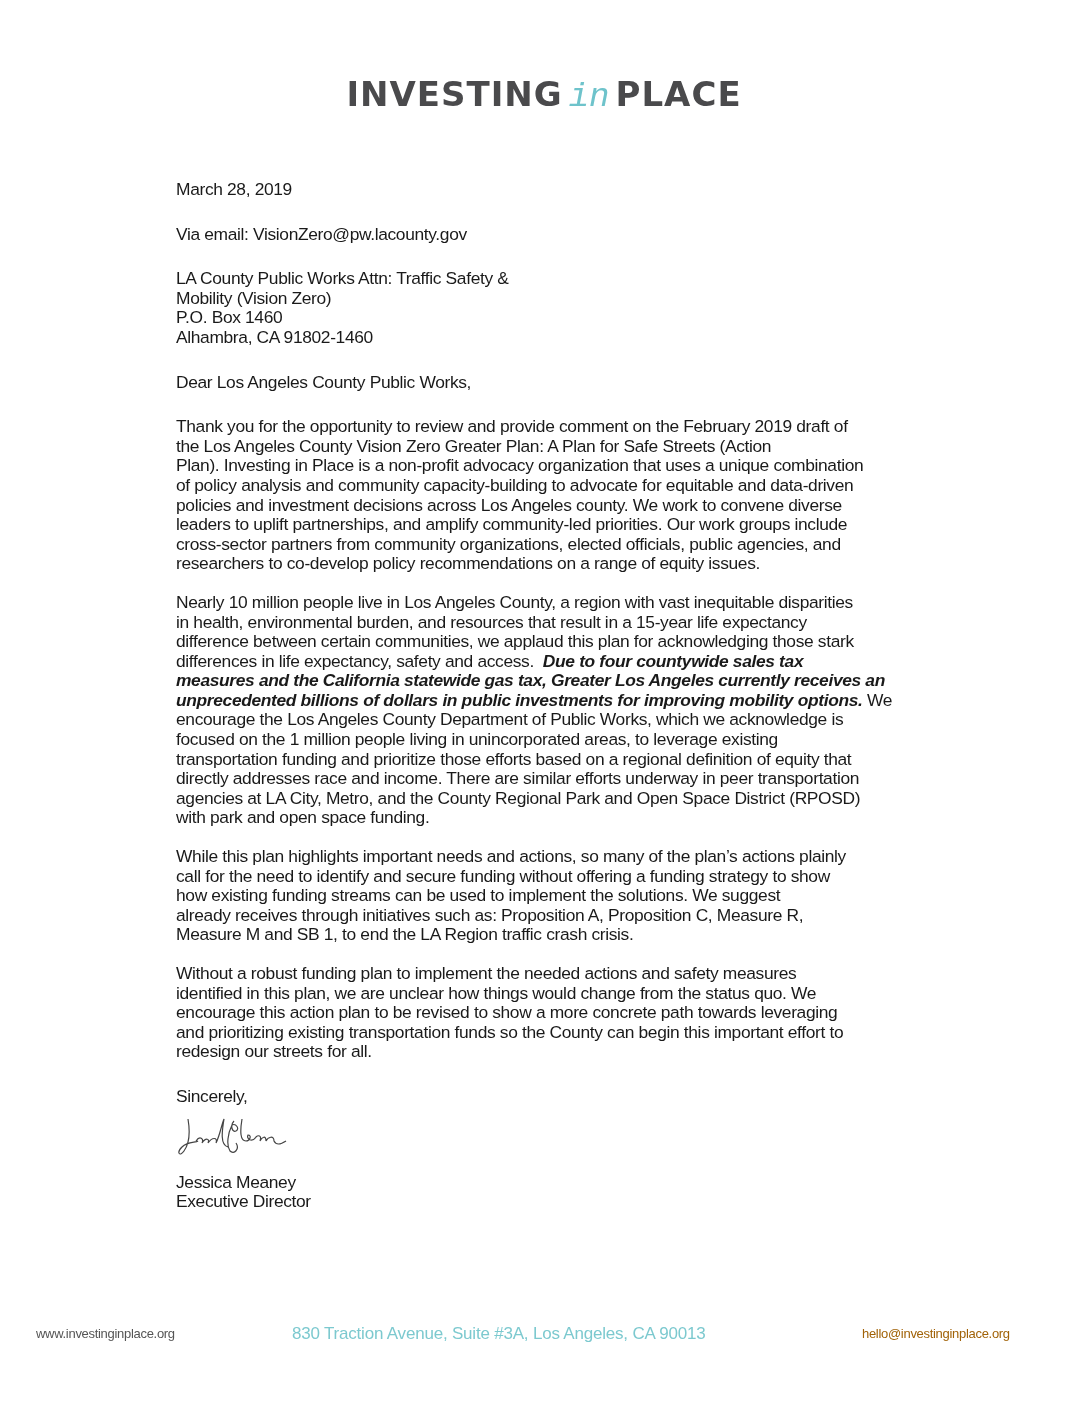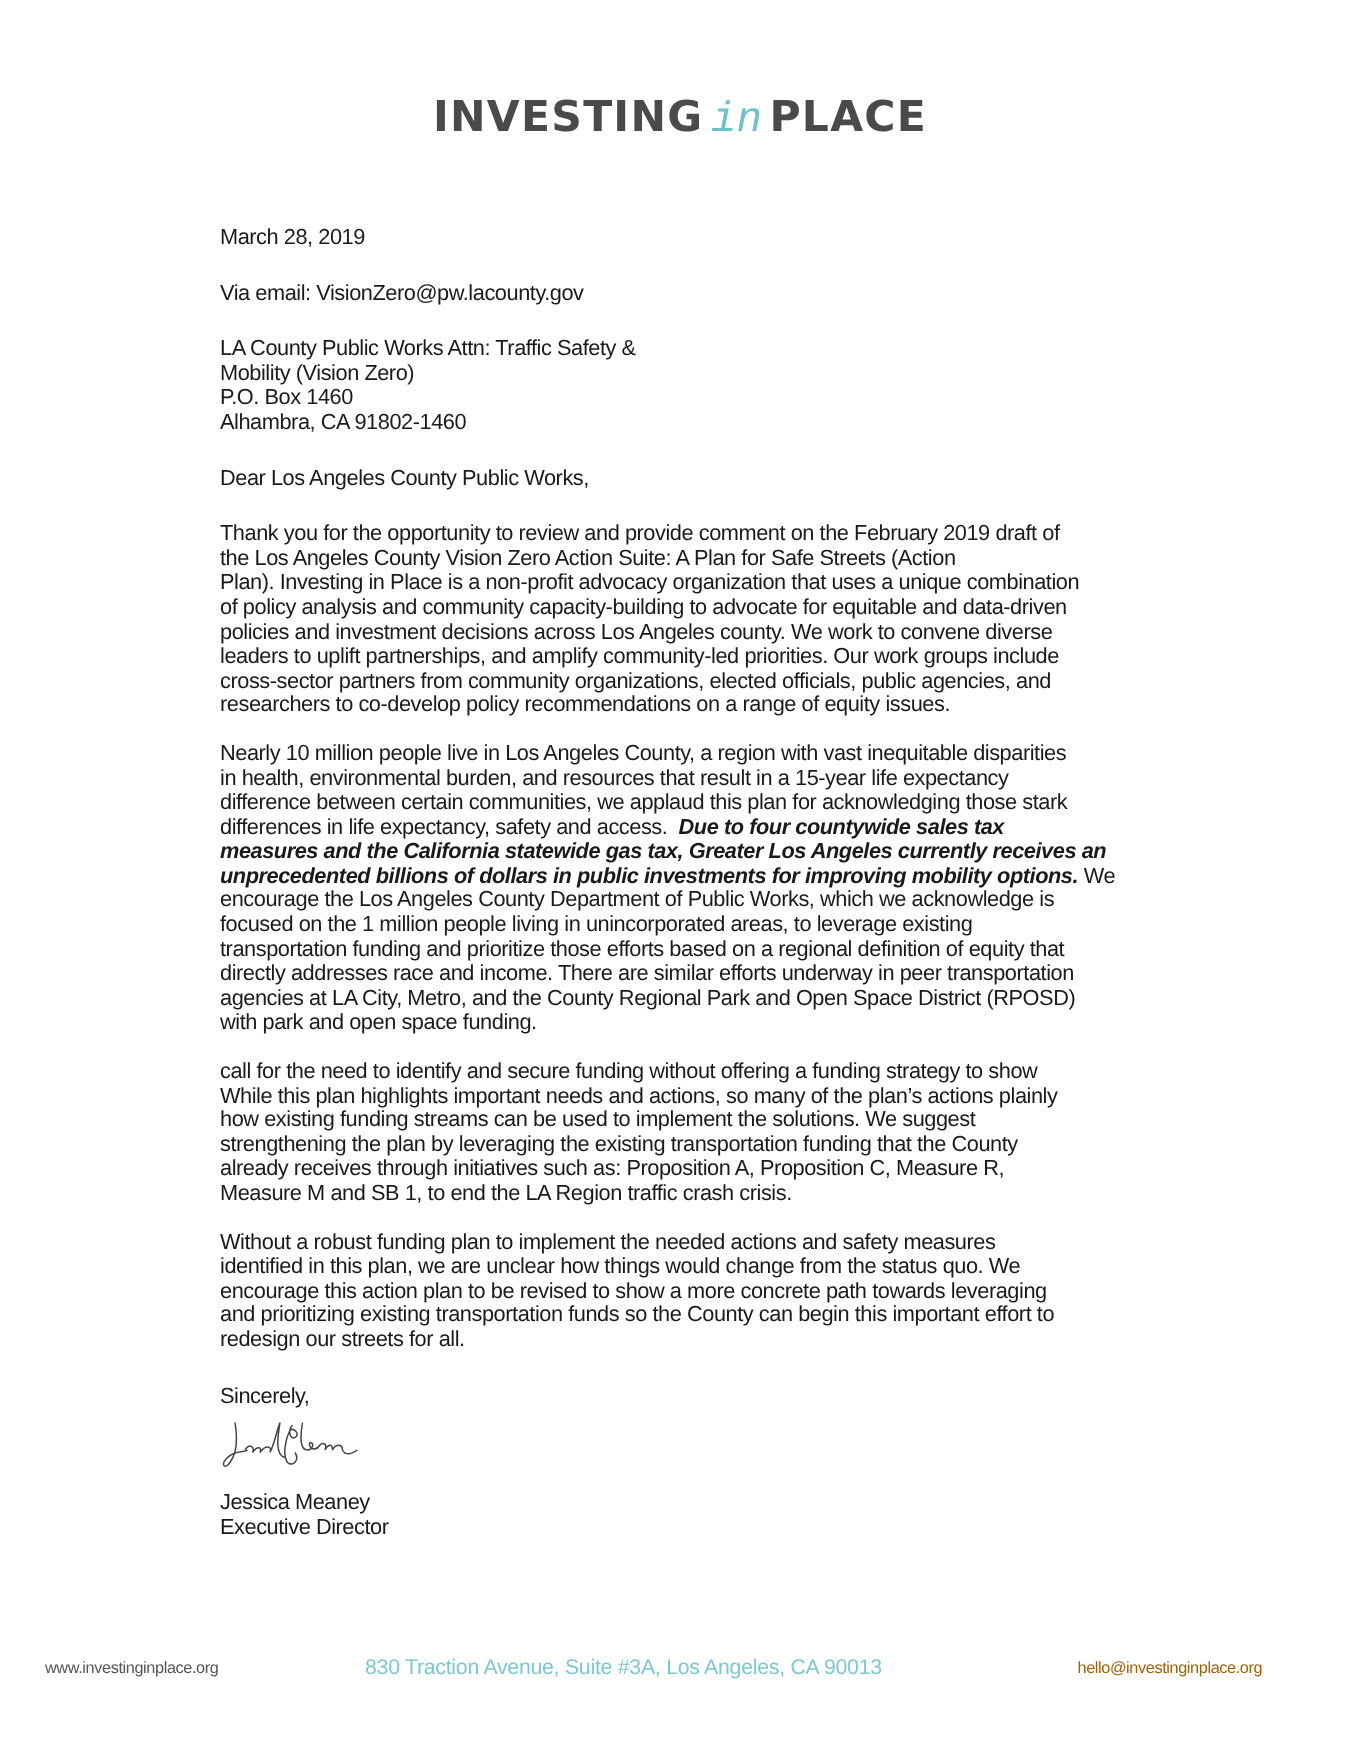--- a/index.html
+++ b/index.html
@@ -55,21 +55,21 @@
     <span class="line">Mobility (Vision Zero)</span>
     <span class="line">P.O. Box 1460</span>
     <span class="line">Alhambra, CA 91802-1460</span>
   </div>
   <div class="gap-m"></div>
   <p>Dear Los Angeles County Public Works,</p>
   <div class="gap-m"></div>
 
   <div>
     <span class="line">Thank you for the opportunity to review and provide comment on the February 2019 draft of</span>
-    <span class="line">the Los Angeles County Vision Zero Action Suite: A Plan for Safe Streets (Action</span>
+    <span class="line">the Los Angeles County Vision Zero Greater Plan: A Plan for Safe Streets (Action</span>
     <span class="line">Plan).  Investing in Place is a non-profit advocacy organization that uses a unique combination</span>
     <span class="line">of policy analysis and community capacity-building to advocate for equitable and data-driven</span>
     <span class="line">policies and investment decisions across Los Angeles county.  We work to convene diverse</span>
     <span class="line">leaders to uplift partnerships, and amplify community-led priorities. Our work groups include</span>
     <span class="line">cross-sector partners from community organizations, elected officials, public agencies, and</span>
     <span class="line">researchers to co-develop policy recommendations on a range of equity issues.</span>
   </div>
   <div class="gap-p"></div>
 
   <div>
@@ -82,24 +82,23 @@
     <span class="line">encourage the Los Angeles County Department of Public Works, which we acknowledge is</span>
     <span class="line">focused on the 1 million people living in unincorporated areas, to leverage existing</span>
     <span class="line">transportation funding and prioritize those efforts based on a regional definition of equity that</span>
     <span class="line">directly addresses race and income. There are similar efforts underway in peer transportation</span>
     <span class="line">agencies at LA City, Metro, and the County Regional Park and Open Space District (RPOSD)</span>
     <span class="line">with park and open space funding.</span>
   </div>
   <div class="gap-p"></div>
 
   <div>
+    <span class="line">While this plan highlights important needs and actions, so many of the plan’s actions plainly</span>
     <span class="line">call for the need to identify and secure funding without offering a funding strategy to show</span>
-    <span class="line">While this plan highlights important needs and actions, so many of the plan’s actions plainly</span>
     <span class="line">how existing funding streams can be used to implement the solutions. We suggest</span>
-    <span class="line">strengthening the plan by leveraging the existing transportation funding that the County</span>
     <span class="line">already receives through initiatives such as:  Proposition A, Proposition C, Measure R,</span>
     <span class="line">Measure M and SB 1, to end the LA Region traffic crash crisis.</span>
   </div>
   <div class="gap-p"></div>
 
   <div>
     <span class="line">Without a robust funding plan to implement the needed actions and safety measures</span>
     <span class="line">identified in this plan, we are unclear how things would change from the status quo. We</span>
     <span class="line">encourage this action plan to be revised to show a more concrete path towards leveraging</span>
     <span class="line">and prioritizing existing transportation funds so the County can begin this important effort to</span>

